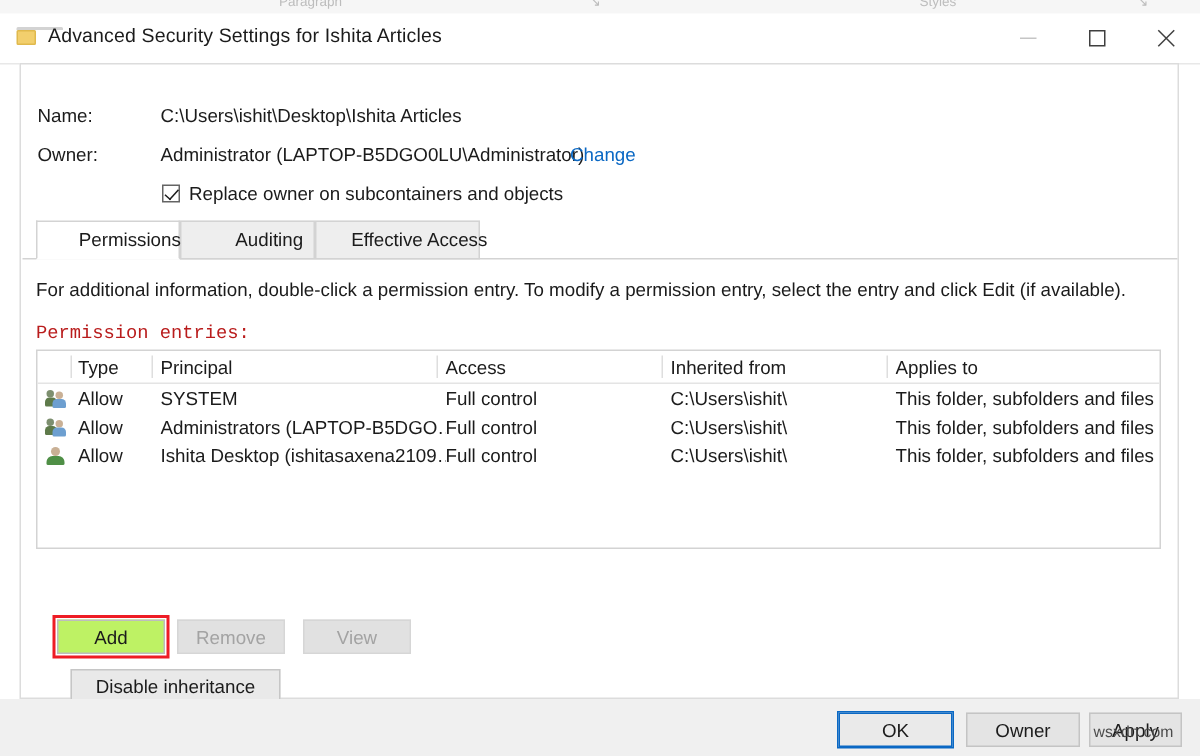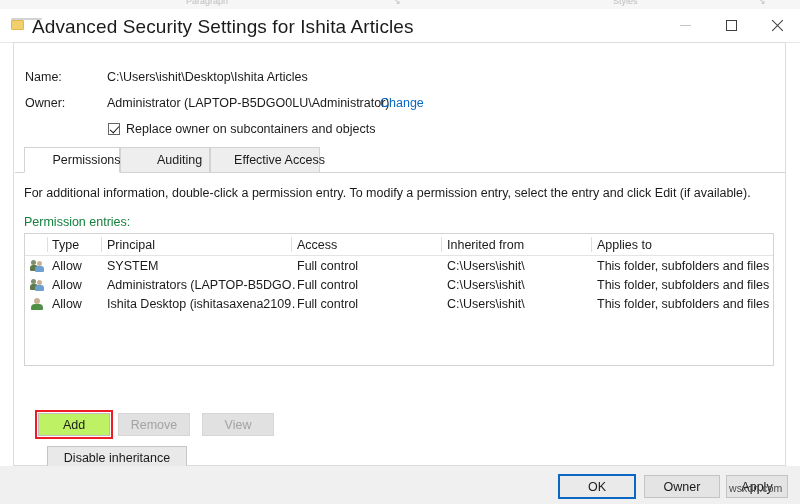--- a/index.html
+++ b/index.html
@@ -64,21 +64,21 @@
   .title-icon .body {
     position: absolute; left: 0; top: 2px;
     width: 13px; height: 10px;
     background: #f2cf6d;
     border: 1px solid #e0b94d;
     box-sizing: border-box;
     border-radius: 1px;
   }
   .title-text {
     position: absolute; left: 32px; top: 7px;
-    font-size: 19px; color: #1b1b1b;
+    font-size: 13px; color: #1b1b1b;
     letter-spacing: .1px;
     white-space: nowrap;
   }
   .wincontrols {
     position: absolute; right: 0; top: 0;
     height: 33px; display: flex;
   }
   .winbtn {
     width: 46px; height: 33px;
     display: flex; align-items: center; justify-content: center;
@@ -179,21 +179,21 @@
   .tab-1 { left: 105px; width: 90px; }
   .tab-2 { left: 195px; width: 110px; }
 
   
   .instr {
     position: absolute; left: 10px; top: 143px;
     font-size: 12.5px; color: #1b1b1b; white-space: nowrap;
   }
   .entries-lbl {
     position: absolute; left: 10px; top: 172px;
-    font-size: 12.5px; color: #15803d; white-space: nowrap;
+    font-size: 12.5px; color: #b91c1c; white-space: nowrap; font-family: Liberation Mono, monospace;
   }
 
   
   .listbox {
     position: absolute; left: 10px; top: 190px;
     width: 750px; height: 133px;
     border: 1px solid #d3d3d3;
     background: #ffffff;
     box-sizing: border-box;
     overflow: hidden;

